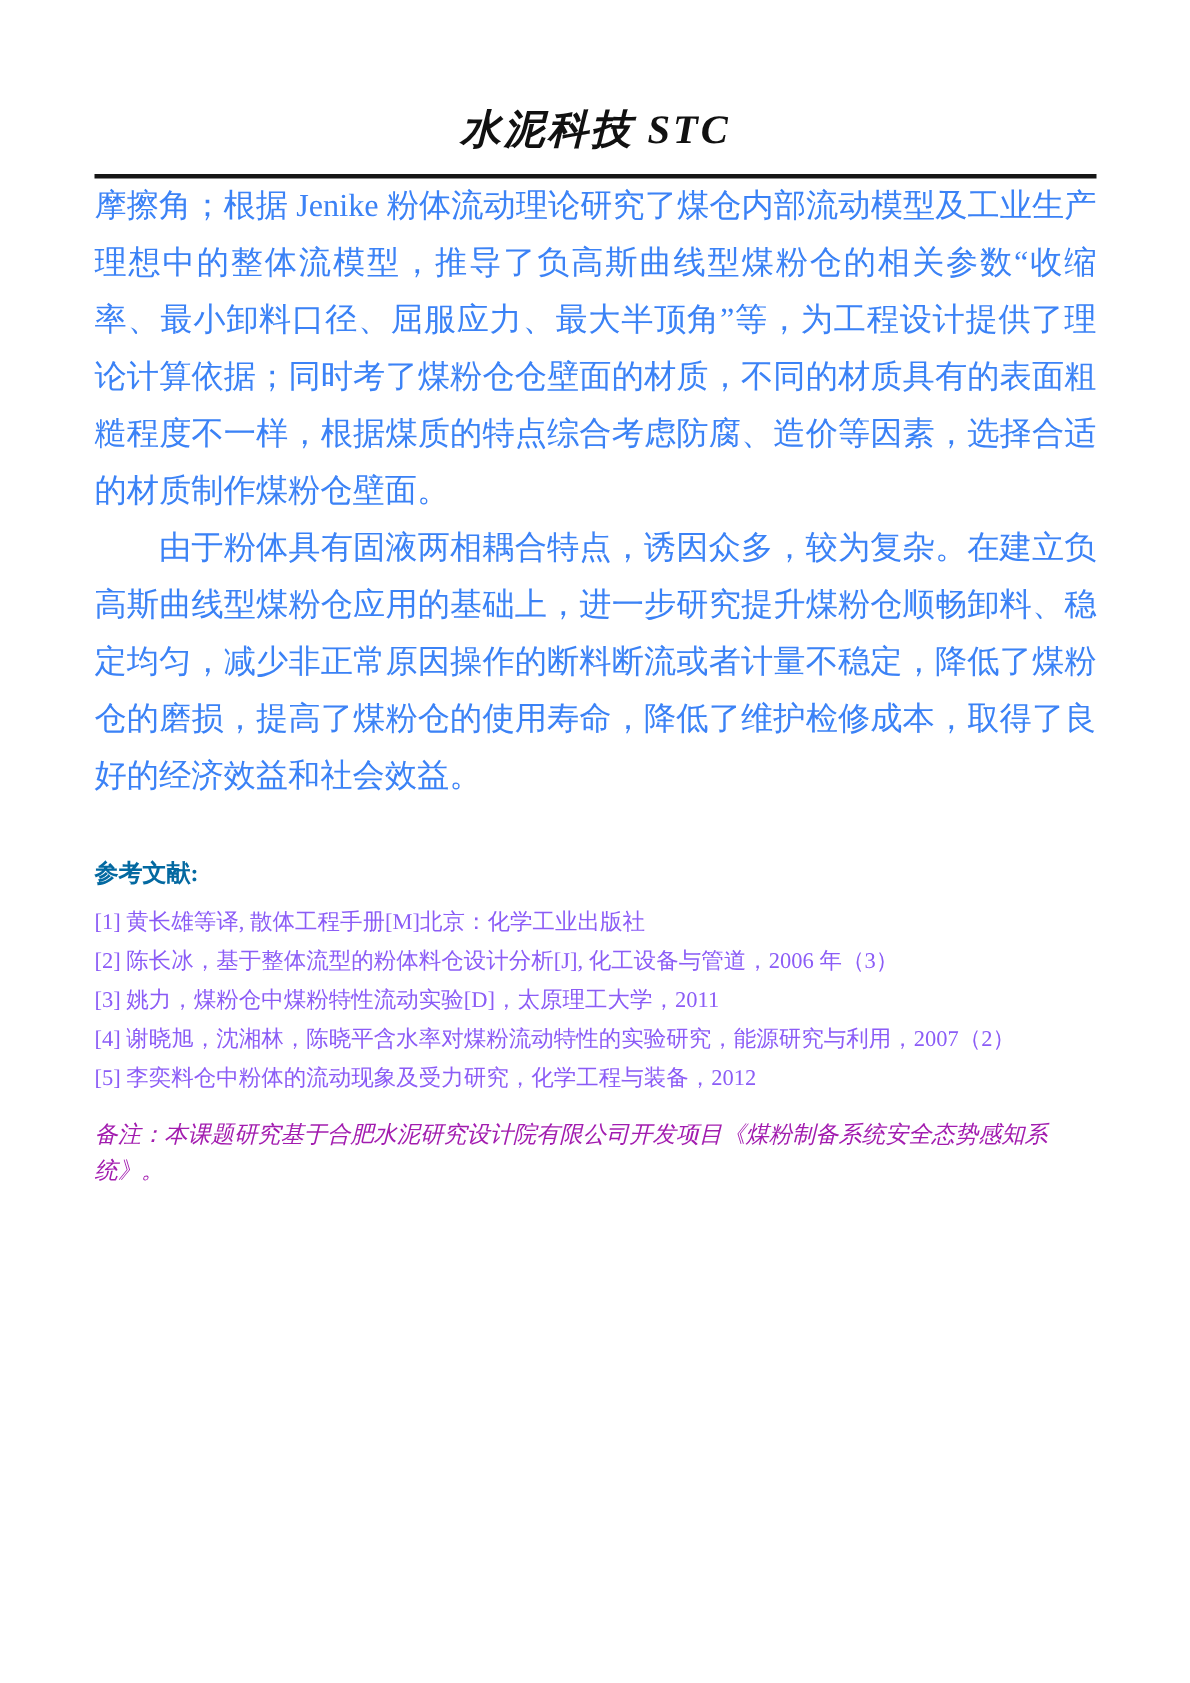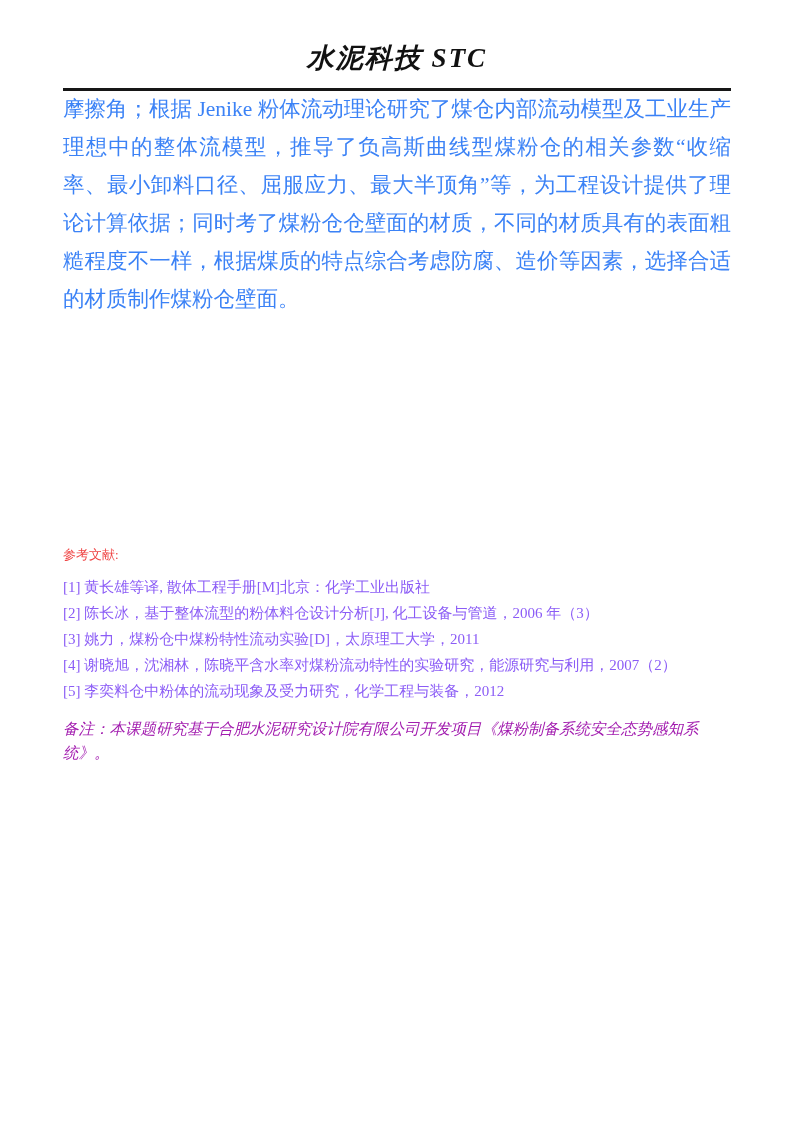--- a/index.html
+++ b/index.html
@@ -8,20 +8,21 @@
     background: #ffffff;
   }
   .page {
     position: relative;
     width: 793px;
     height: 974px;
     background: #ffffff;
     overflow: hidden;
     font-family: "Liberation Serif", "DejaVu Serif", serif;
     color: #1a1a1a;
+    margin-top: 28px;
   }
 
   
   .journal-header {
     position: absolute;
     top: 40px;
     left: 63px;
     width: 668px;
     text-align: center;
   }
@@ -60,25 +61,25 @@
   }
 
   
   .references {
     position: absolute;
     top: 543px;
     left: 63px;
     width: 668px;
   }
   .references-title {
-    font-size: 13px;
-    font-weight: 400;
+    font-size: 16px;
+    font-weight: 700;
     line-height: 24px;
     margin: 0 0 7px 0;
-    color: #ef4444;
+    color: #0369a1;
   }
   .references-list {
     list-style: none;
     margin: 0;
     padding: 0;
     font-size: 15px;
     line-height: 26px;
     color: #8b5cf6;
   }
 
@@ -129,20 +130,21 @@
 
 <div class="page">
 
   <div class="journal-header">
     <span class="journal-title">水泥科技 STC</span>
   </div>
   <div class="header-rule"></div>
 
   <div class="article-body">
     <p>摩擦角；根据 Jenike 粉体流动理论研究了煤仓内部流动模型及工业生产理想中的整体流模型，推导了负高斯曲线型煤粉仓的相关参数“收缩率、最小卸料口径、屈服应力、最大半顶角”等，为工程设计提供了理论计算依据；同时考了煤粉仓仓壁面的材质，不同的材质具有的表面粗糙程度不一样，根据煤质的特点综合考虑防腐、造价等因素，选择合适的材质制作煤粉仓壁面。</p>
+    <p class="indent">由于粉体具有固液两相耦合特点，诱因众多，较为复杂。在建立负高斯曲线型煤粉仓应用的基础上，进一步研究提升煤粉仓顺畅卸料、稳定均匀，减少非正常原因操作的断料断流或者计量不稳定，降低了煤粉仓的磨损，提高了煤粉仓的使用寿命，降低了维护检修成本，取得了良好的经济效益和社会效益。</p>
   </div>
 
   <div class="references">
     <p class="references-title">参考文献:</p>
     <ul class="references-list">
       <li>[1]  黄长雄等译, 散体工程手册[M]北京：化学工业出版社</li>
       <li>[2]  陈长冰，基于整体流型的粉体料仓设计分析[J], 化工设备与管道，2006 年（3）</li>
       <li>[3]  姚力，煤粉仓中煤粉特性流动实验[D]，太原理工大学，2011</li>
       <li>[4]  谢晓旭，沈湘林，陈晓平含水率对煤粉流动特性的实验研究，能源研究与利用，2007（2）</li>
       <li>[5]  李奕料仓中粉体的流动现象及受力研究，化学工程与装备，2012</li>

